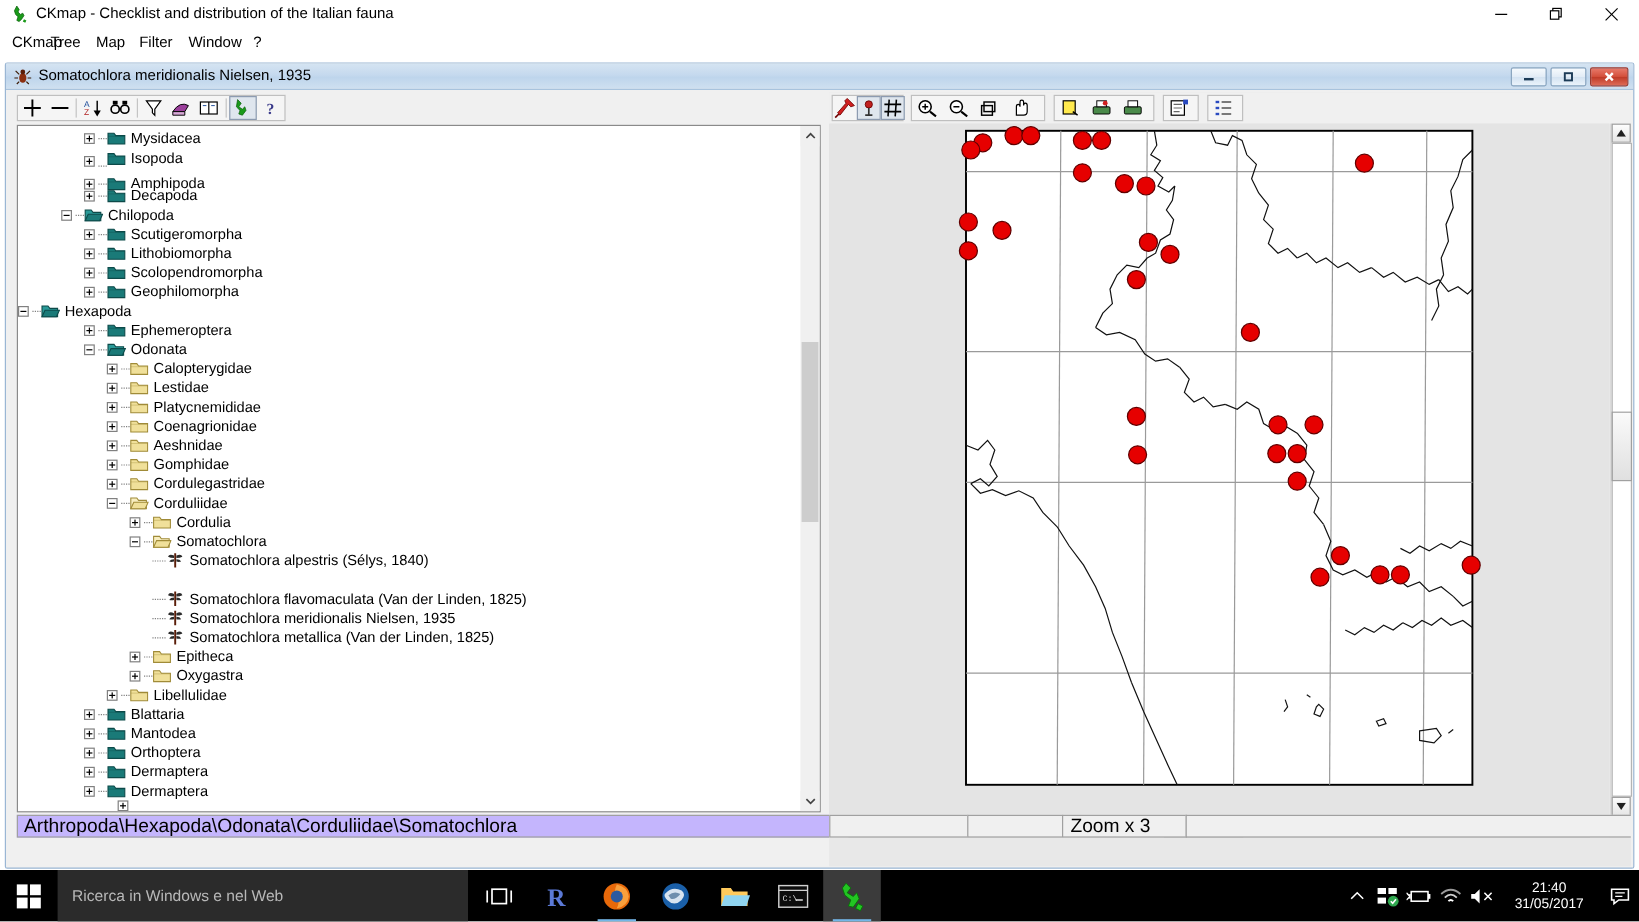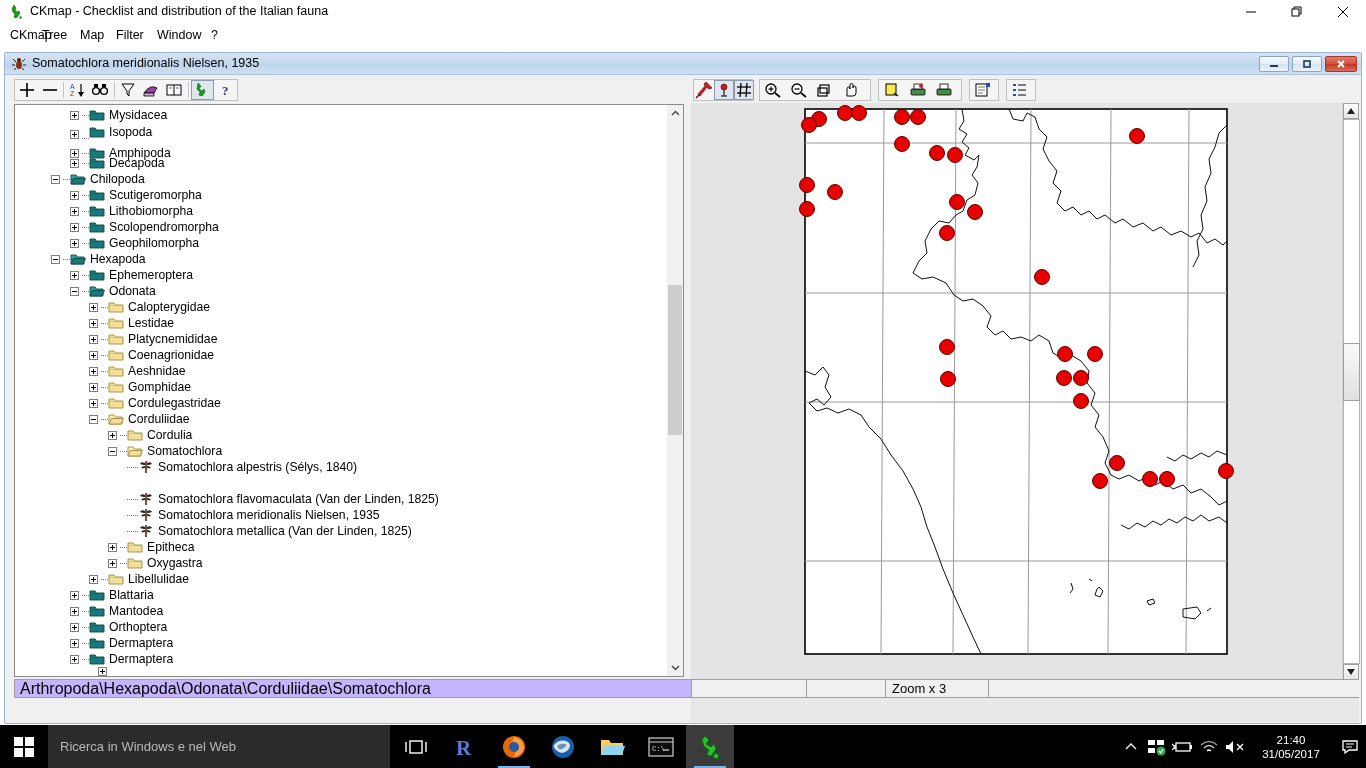--- a/index.html
+++ b/index.html
@@ -166,21 +166,21 @@
   .sb-thumb {
     position: absolute;
     background: linear-gradient(180deg,#fafafa,#e0e0e0);
     border: 1px solid #a0a0a0;
   }
   .sb-track { position: absolute; background: #ffffff; border: 1px solid #b4b4b4; }
 
   .map-status {
     position: absolute; height: 19px; top: 602px;
     border: 1px solid #a0a0a0; background: #f0f0f0;
-    font-size: 13px; color: #000; line-height: 17px; padding-left: 6px;
+    font-size: 16px; color: #000; line-height: 17px; padding-left: 6px;
     white-space: nowrap; overflow: hidden;
   }
 
   
   .tree-vscroll {
     position: absolute; right: 0; top: 0; width: 16px; height: 571px;
     background: #f0f0f0;
   }
   .tvs-arrow {
     position: absolute; left: 0; width: 16px; height: 17px;
@@ -439,21 +439,21 @@
               </div>
               <div class="tree-row" style="top: 130px; padding-left: 55px;">
                 <span class="expander plus"></span>
                 <span class="dots"></span>
                 <span class="folder"><svg width="16" height="14" viewBox="0 0 16 14">
                     <path d="M1,3 L6,3 L7.5,5 L15,5 L15,12 L1,12 Z" fill="#1a7a78" stroke="#0d4a49" stroke-width="0.9"></path>
                     <path d="M1,5.6 L15,5.6" stroke="#0d4a49" stroke-width="0.6" opacity="0.5"></path>
                   </svg></span>
                 <span class="tree-label">Geophilomorpha</span>
               </div>
-              <div class="tree-row" style="top: 146px; padding-left: 36px;">
+              <div class="tree-row" style="top: 146px; ">
                 <span class="expander"></span>
                 <span class="dots"></span>
                 <span class="folder"><svg width="16" height="14" viewBox="0 0 16 14">
                     <path d="M1,3 L6,3 L7.5,5 L14,5 L14,12 L1,12 Z" fill="#2a9a98" stroke="#0d4a49" stroke-width="0.9"></path>
                     <path d="M1,12 L3.5,6.5 L15.5,6.5 L13,12 Z" fill="#1a7a78" stroke="#0d4a49" stroke-width="0.9"></path>
                   </svg></span>
                 <span class="tree-label">Hexapoda</span>
               </div>
               <div class="tree-row" style="top: 162px; padding-left: 55px;">
                 <span class="expander plus"></span>

